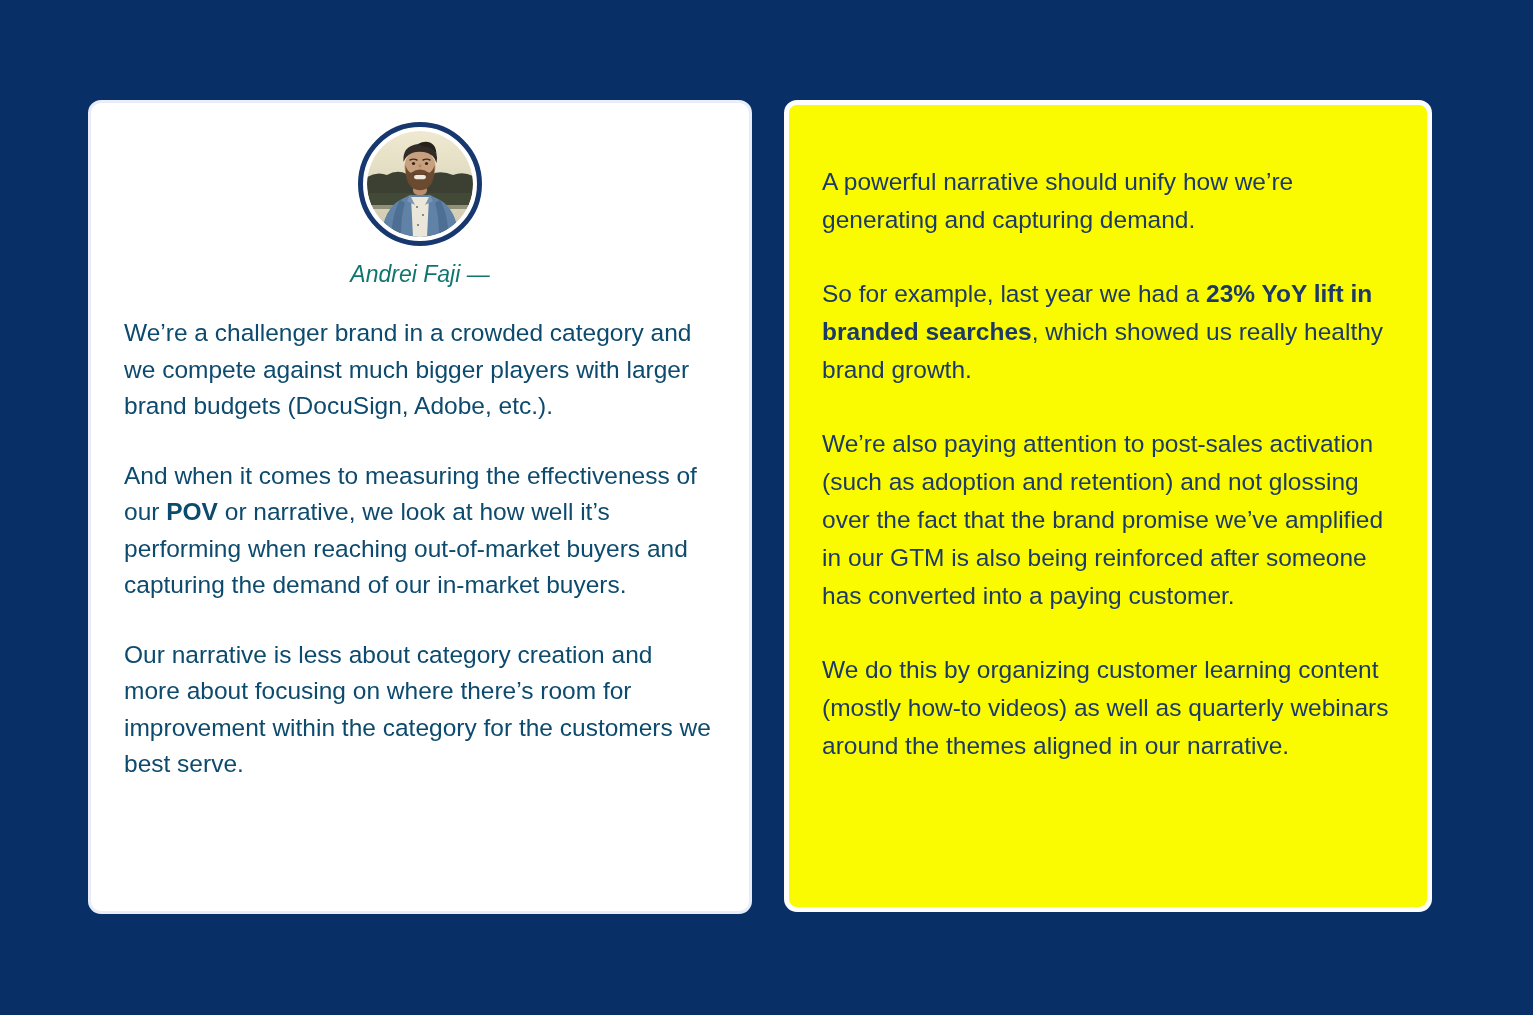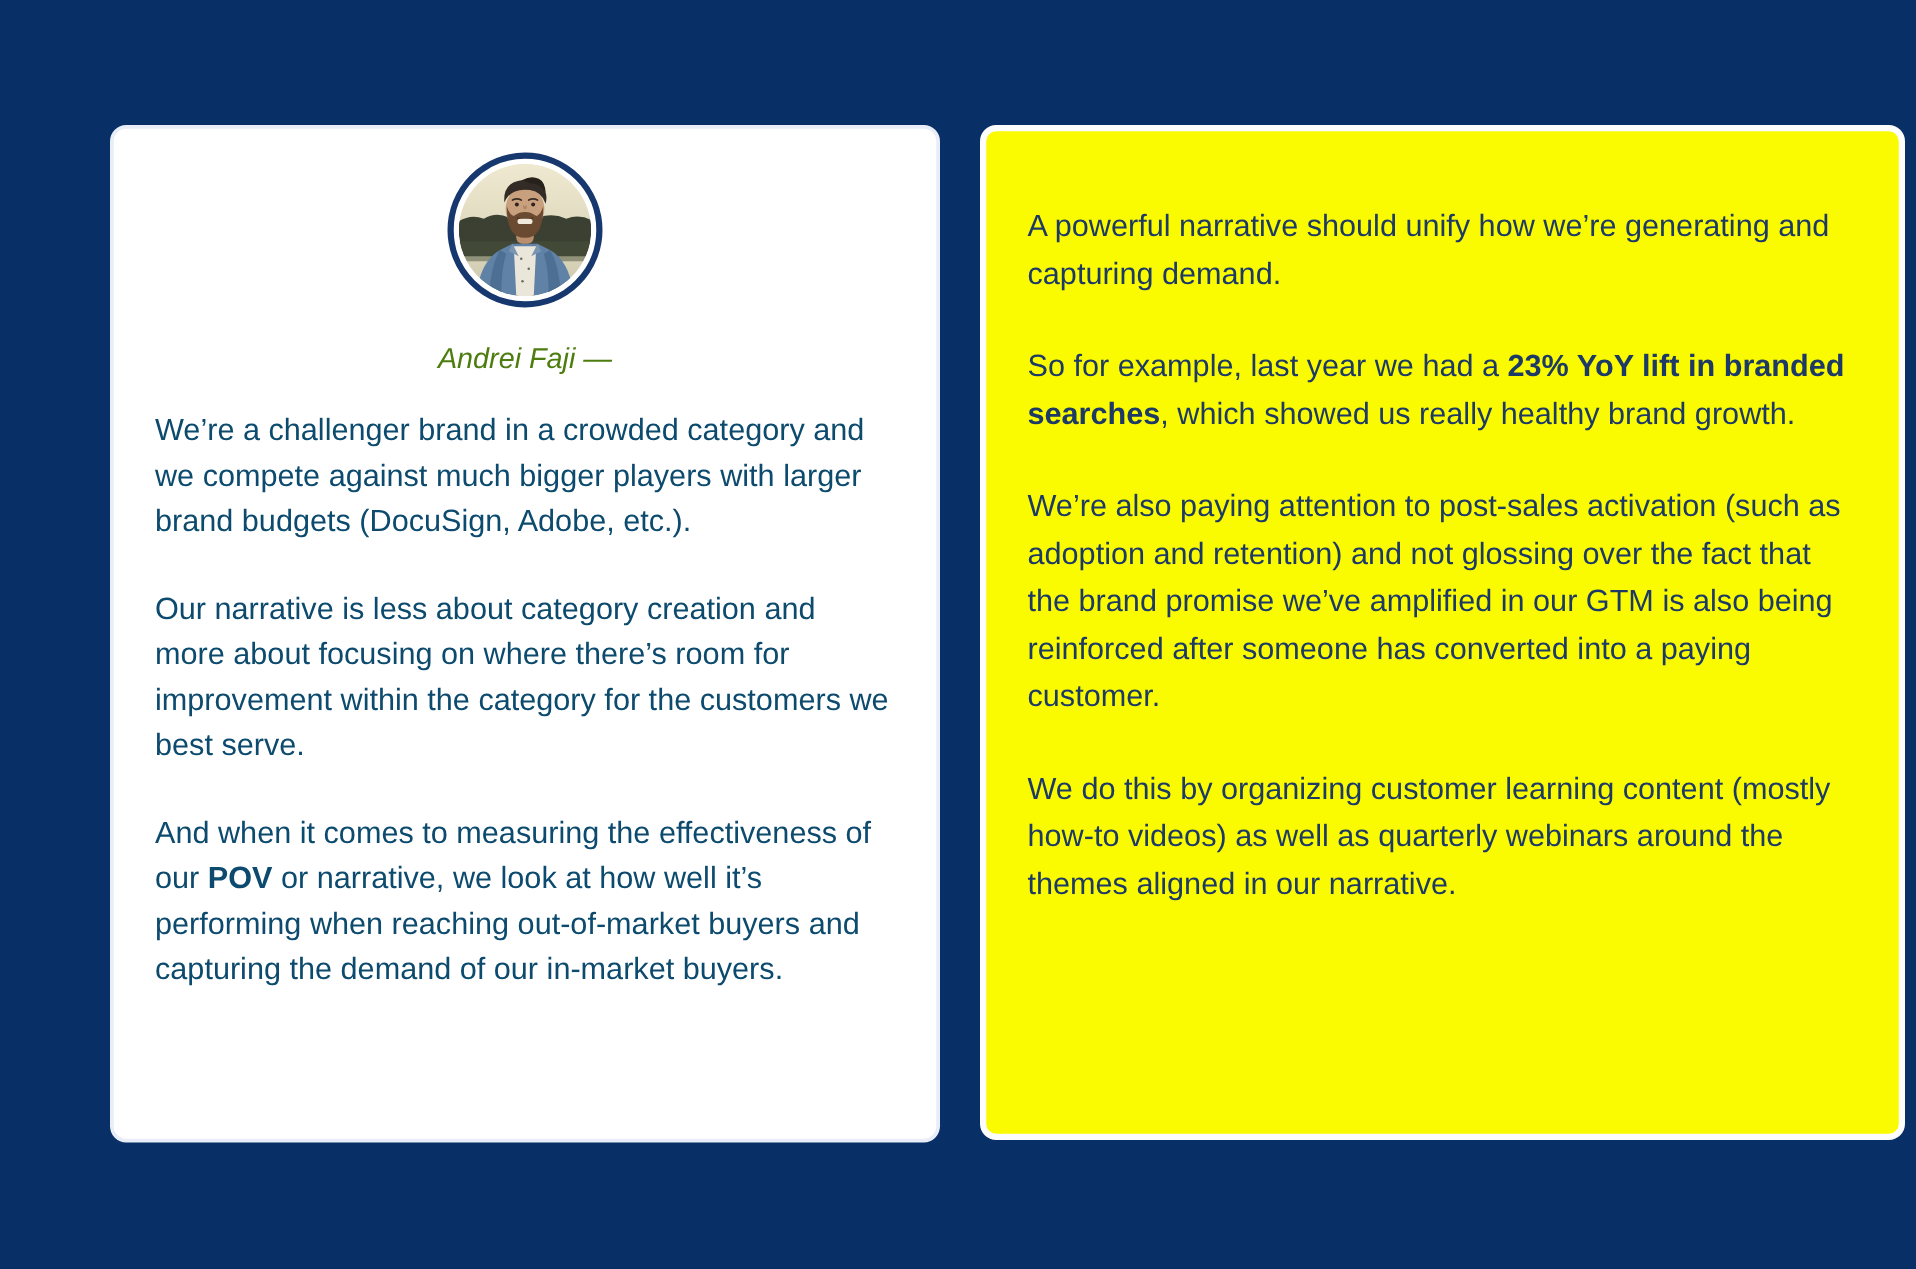--- a/index.html
+++ b/index.html
@@ -19,21 +19,21 @@
   }
   .card-left {
     left:88px;
     width:664px;
     height:814px;
     background:#ffffff;
     border:3px solid #e8edf8;
   }
   .card-right {
     left:784px;
-    width:740px;
+    width:648px;
     height:812px;
     background:#fafa00;
     border:5px solid #fdfdfd;
     padding:58px 34px 0 33px;
     color:#1d3a66;
     font-size:24.5px;
     line-height:38px;
   }
   .card-right p { margin:0 0 36px 0; }
 
@@ -42,22 +42,22 @@
     margin:19px auto 0 auto;
     border:5px solid #16386e;
     background:#ffffff;
     border-radius:50%;
     padding:4px;
   }
   .avatar svg { display:block; border-radius:50%; }
 
   .person-block {
     text-align:center;
-    margin-top:24px;
-    color:#4d7c0f;
+    margin-top:12px;
+    color:#0f766e;
     font-style:italic;
     font-size:23px;
     line-height:32px;
   }
   .person-title .t-bold { font-weight:700; }
 
   .body-left {
     margin-top:25px;
     padding:0 36px 0 33px;
     color:#0c4a6e;
@@ -125,22 +125,22 @@
         </g>
       </svg>
     </div>
 
     <div class="person-block">
       <div>Andrei Faji —</div>
     </div>
 
     <div class="body-left">
       <p><span>We’re a challenger brand in a crowded category and we compete against much bigger players with larger brand budgets (DocuSign, Adobe, etc.).</span></p>
+      <p><span>And when it comes to measuring the effectiveness of our </span><span style="font-weight: 700;">POV</span><span> or narrative, we look at how well it’s performing when reaching out-of-market buyers and capturing the demand of our in-market buyers.</span></p>
       <p><span>Our narrative is less about category creation and more about focusing on where there’s room for improvement within the category for the customers we best serve.</span></p>
-      <p><span>And when it comes to measuring the effectiveness of our </span><span style="font-weight: 700;">POV</span><span> or narrative, we look at how well it’s performing when reaching out-of-market buyers and capturing the demand of our in-market buyers.</span></p>
     </div>
   </div>
 
   <div class="card card-right">
     <p><span>A powerful narrative should unify how we’re generating and capturing demand.</span></p>
     <p><span>So for example, last year we had a </span><span style="font-weight: 700;">23% YoY lift in branded searches</span><span>, which showed us really healthy brand growth.</span></p>
     <p><span>We’re also paying attention to post-sales activation (such as adoption and retention) and not glossing over the fact that the brand promise we’ve amplified in our GTM is also being reinforced after someone has converted into a paying customer.</span></p>
     <p><span>We do this by organizing customer learning content (mostly how-to videos) as well as quarterly webinars around the themes aligned in our narrative.</span></p>
   </div>
 

